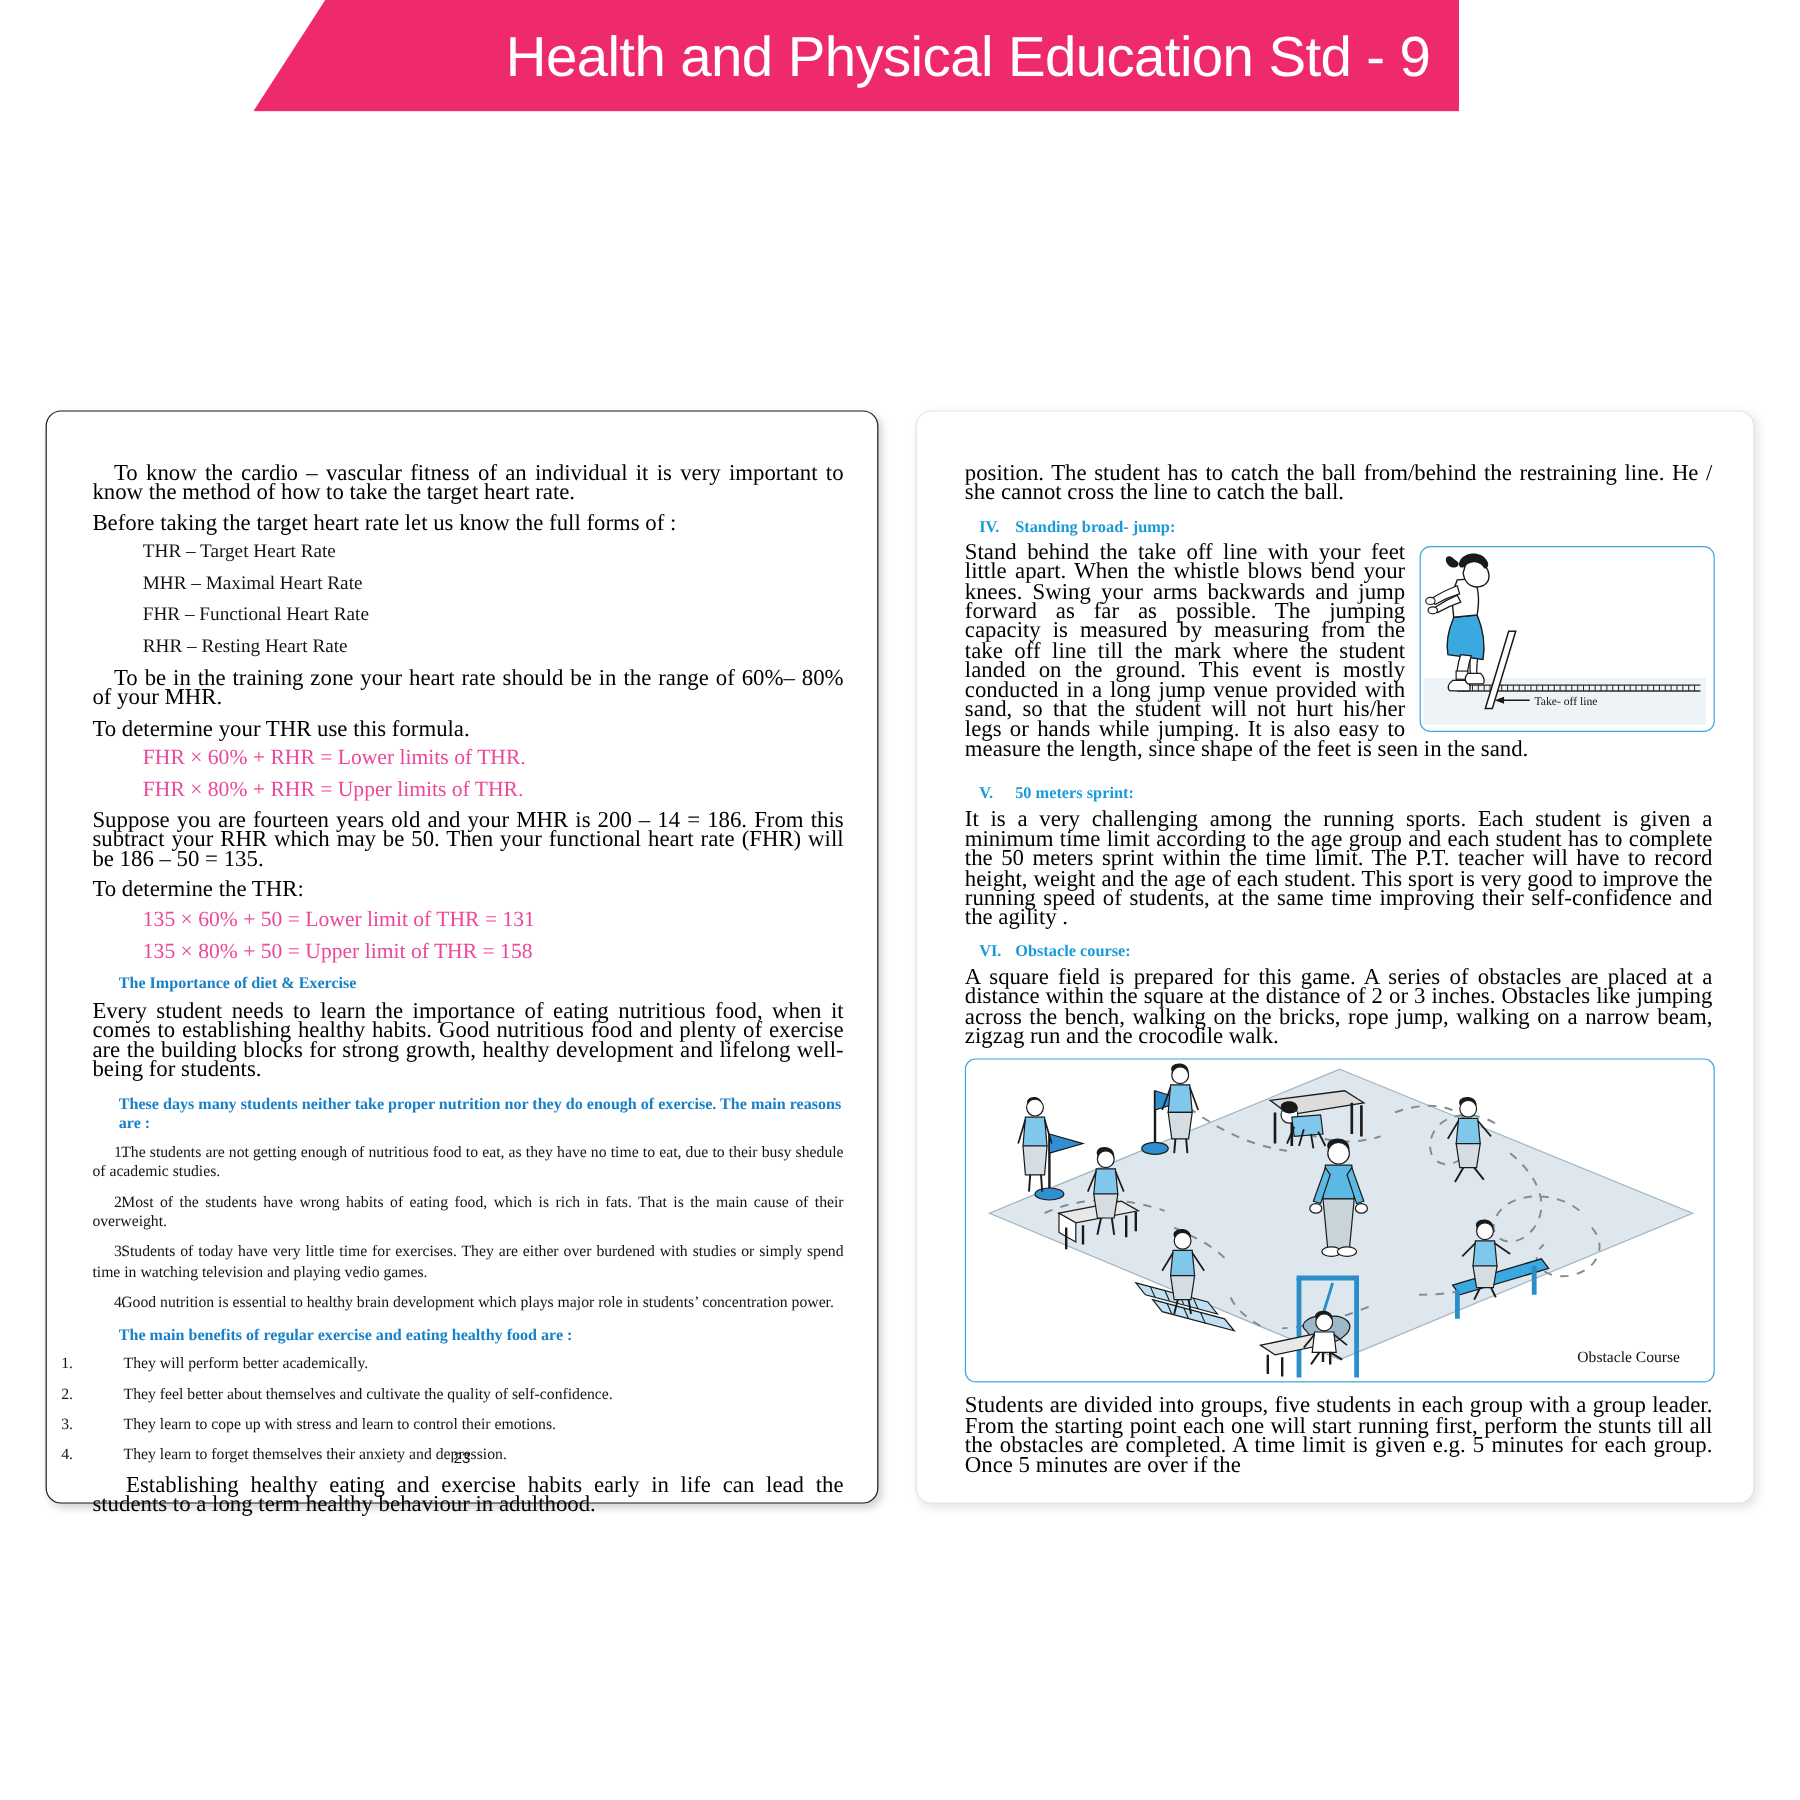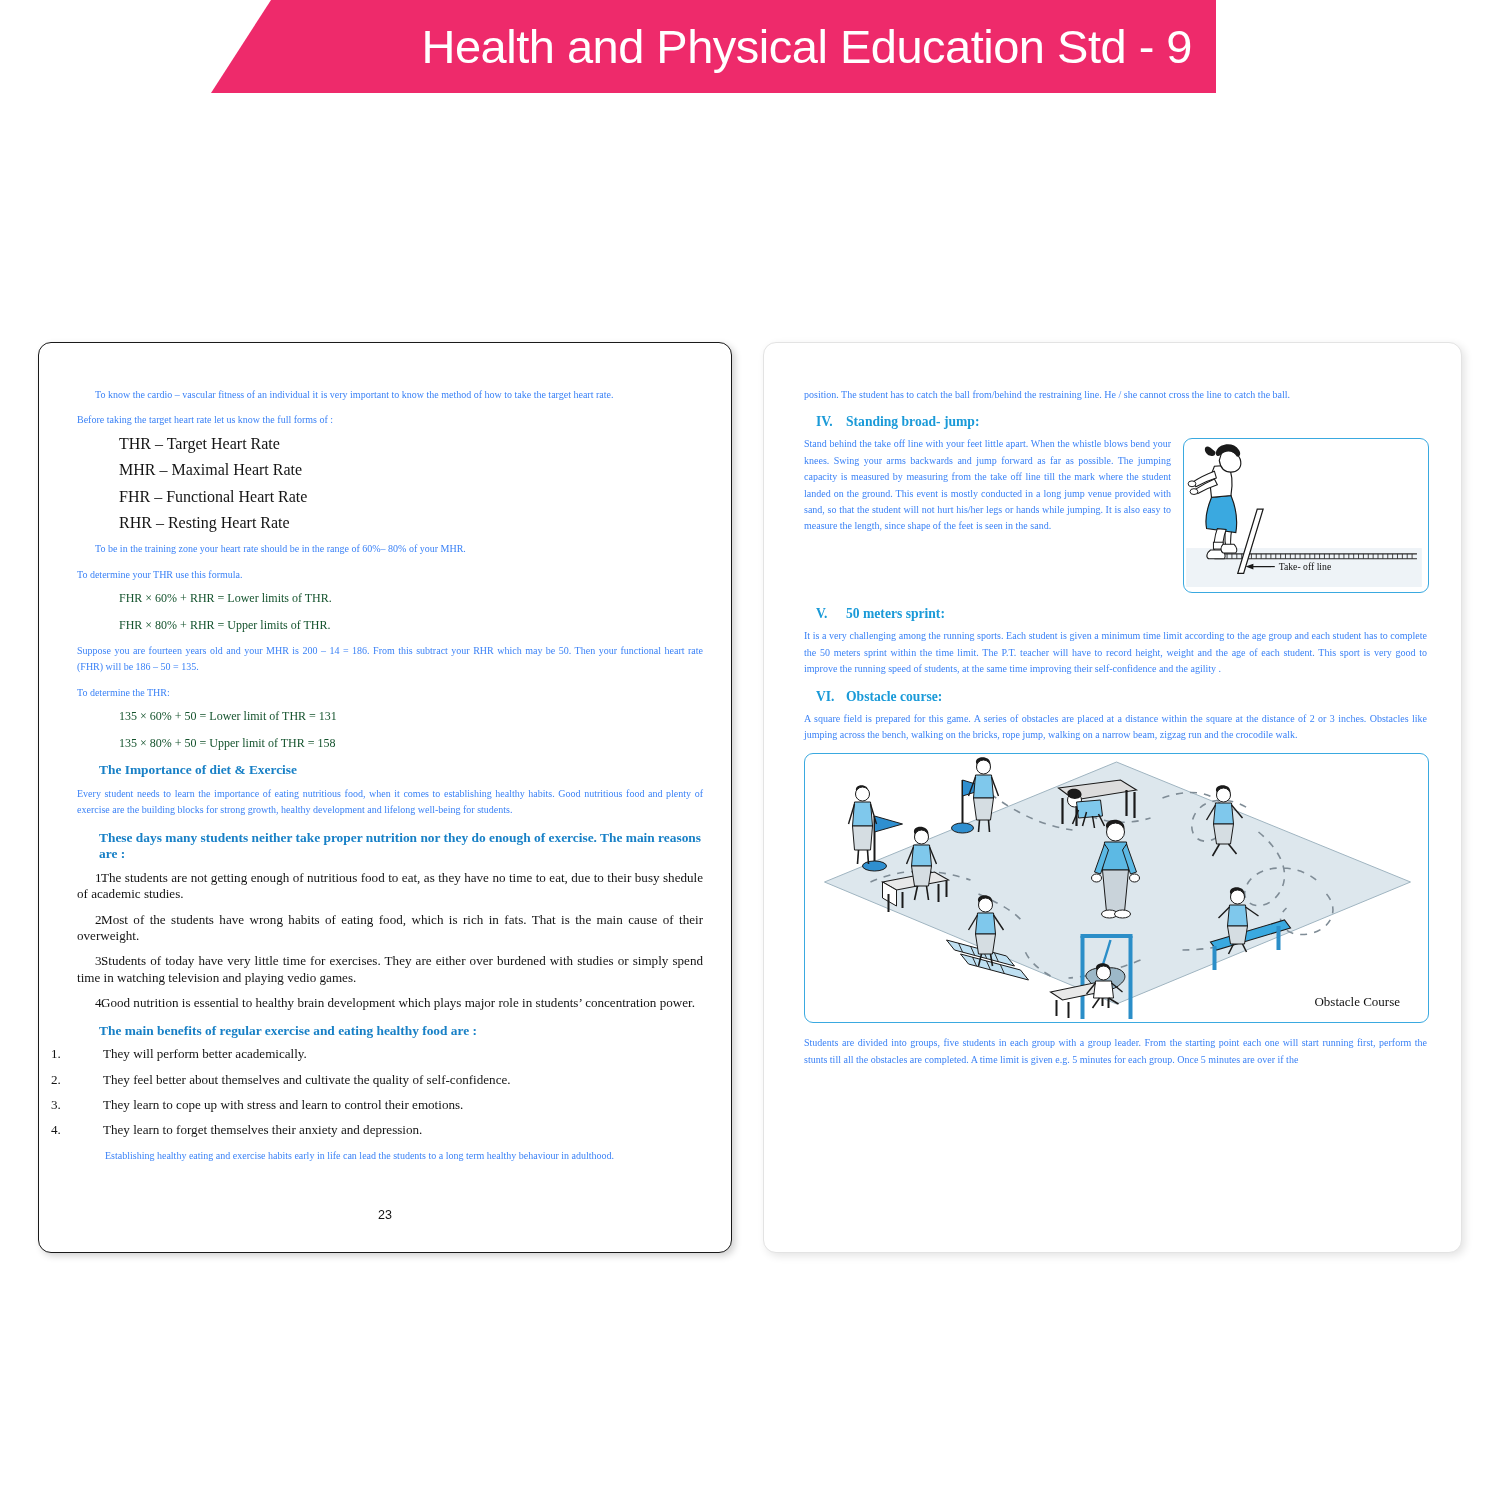--- a/index.html
+++ b/index.html
@@ -51,34 +51,34 @@
   }
   .page-inner{
     position:absolute;left:0;top:0;width:100%;height:100%;
     padding:44px 28px 0 38px;
     box-sizing:border-box;
   }
   #page-right .page-inner{padding:44px 34px 0 40px;}
 
   
   .p{
-    font-size:10px;
+    font-size:19px;
     line-height:16.4px;
-    color:#3b82f6;
+    color:#000000;
     text-align:justify;
     margin:0 0 9px 0;
   }
   .p.tight{margin-bottom:7px;}
   .ind{ text-indent:18px; }
   .abbr{
     font-size:16px;line-height:16.4px;color:#141414;
     margin:0 0 10px 0;padding-left:42px;
   }
   .formula{
-    font-size:12px;line-height:16.4px;color:#14532d;
+    font-size:18px;line-height:16.4px;color:#ec4899;
     margin:0 0 10px 0;padding-left:42px;
   }
   .blue-head{
     color:#1880c6;
     font-weight:bold;
     font-size:13.4px;
     line-height:16.6px;
     margin:11px 0 7px 0;
     padding-left:22px;
   }

